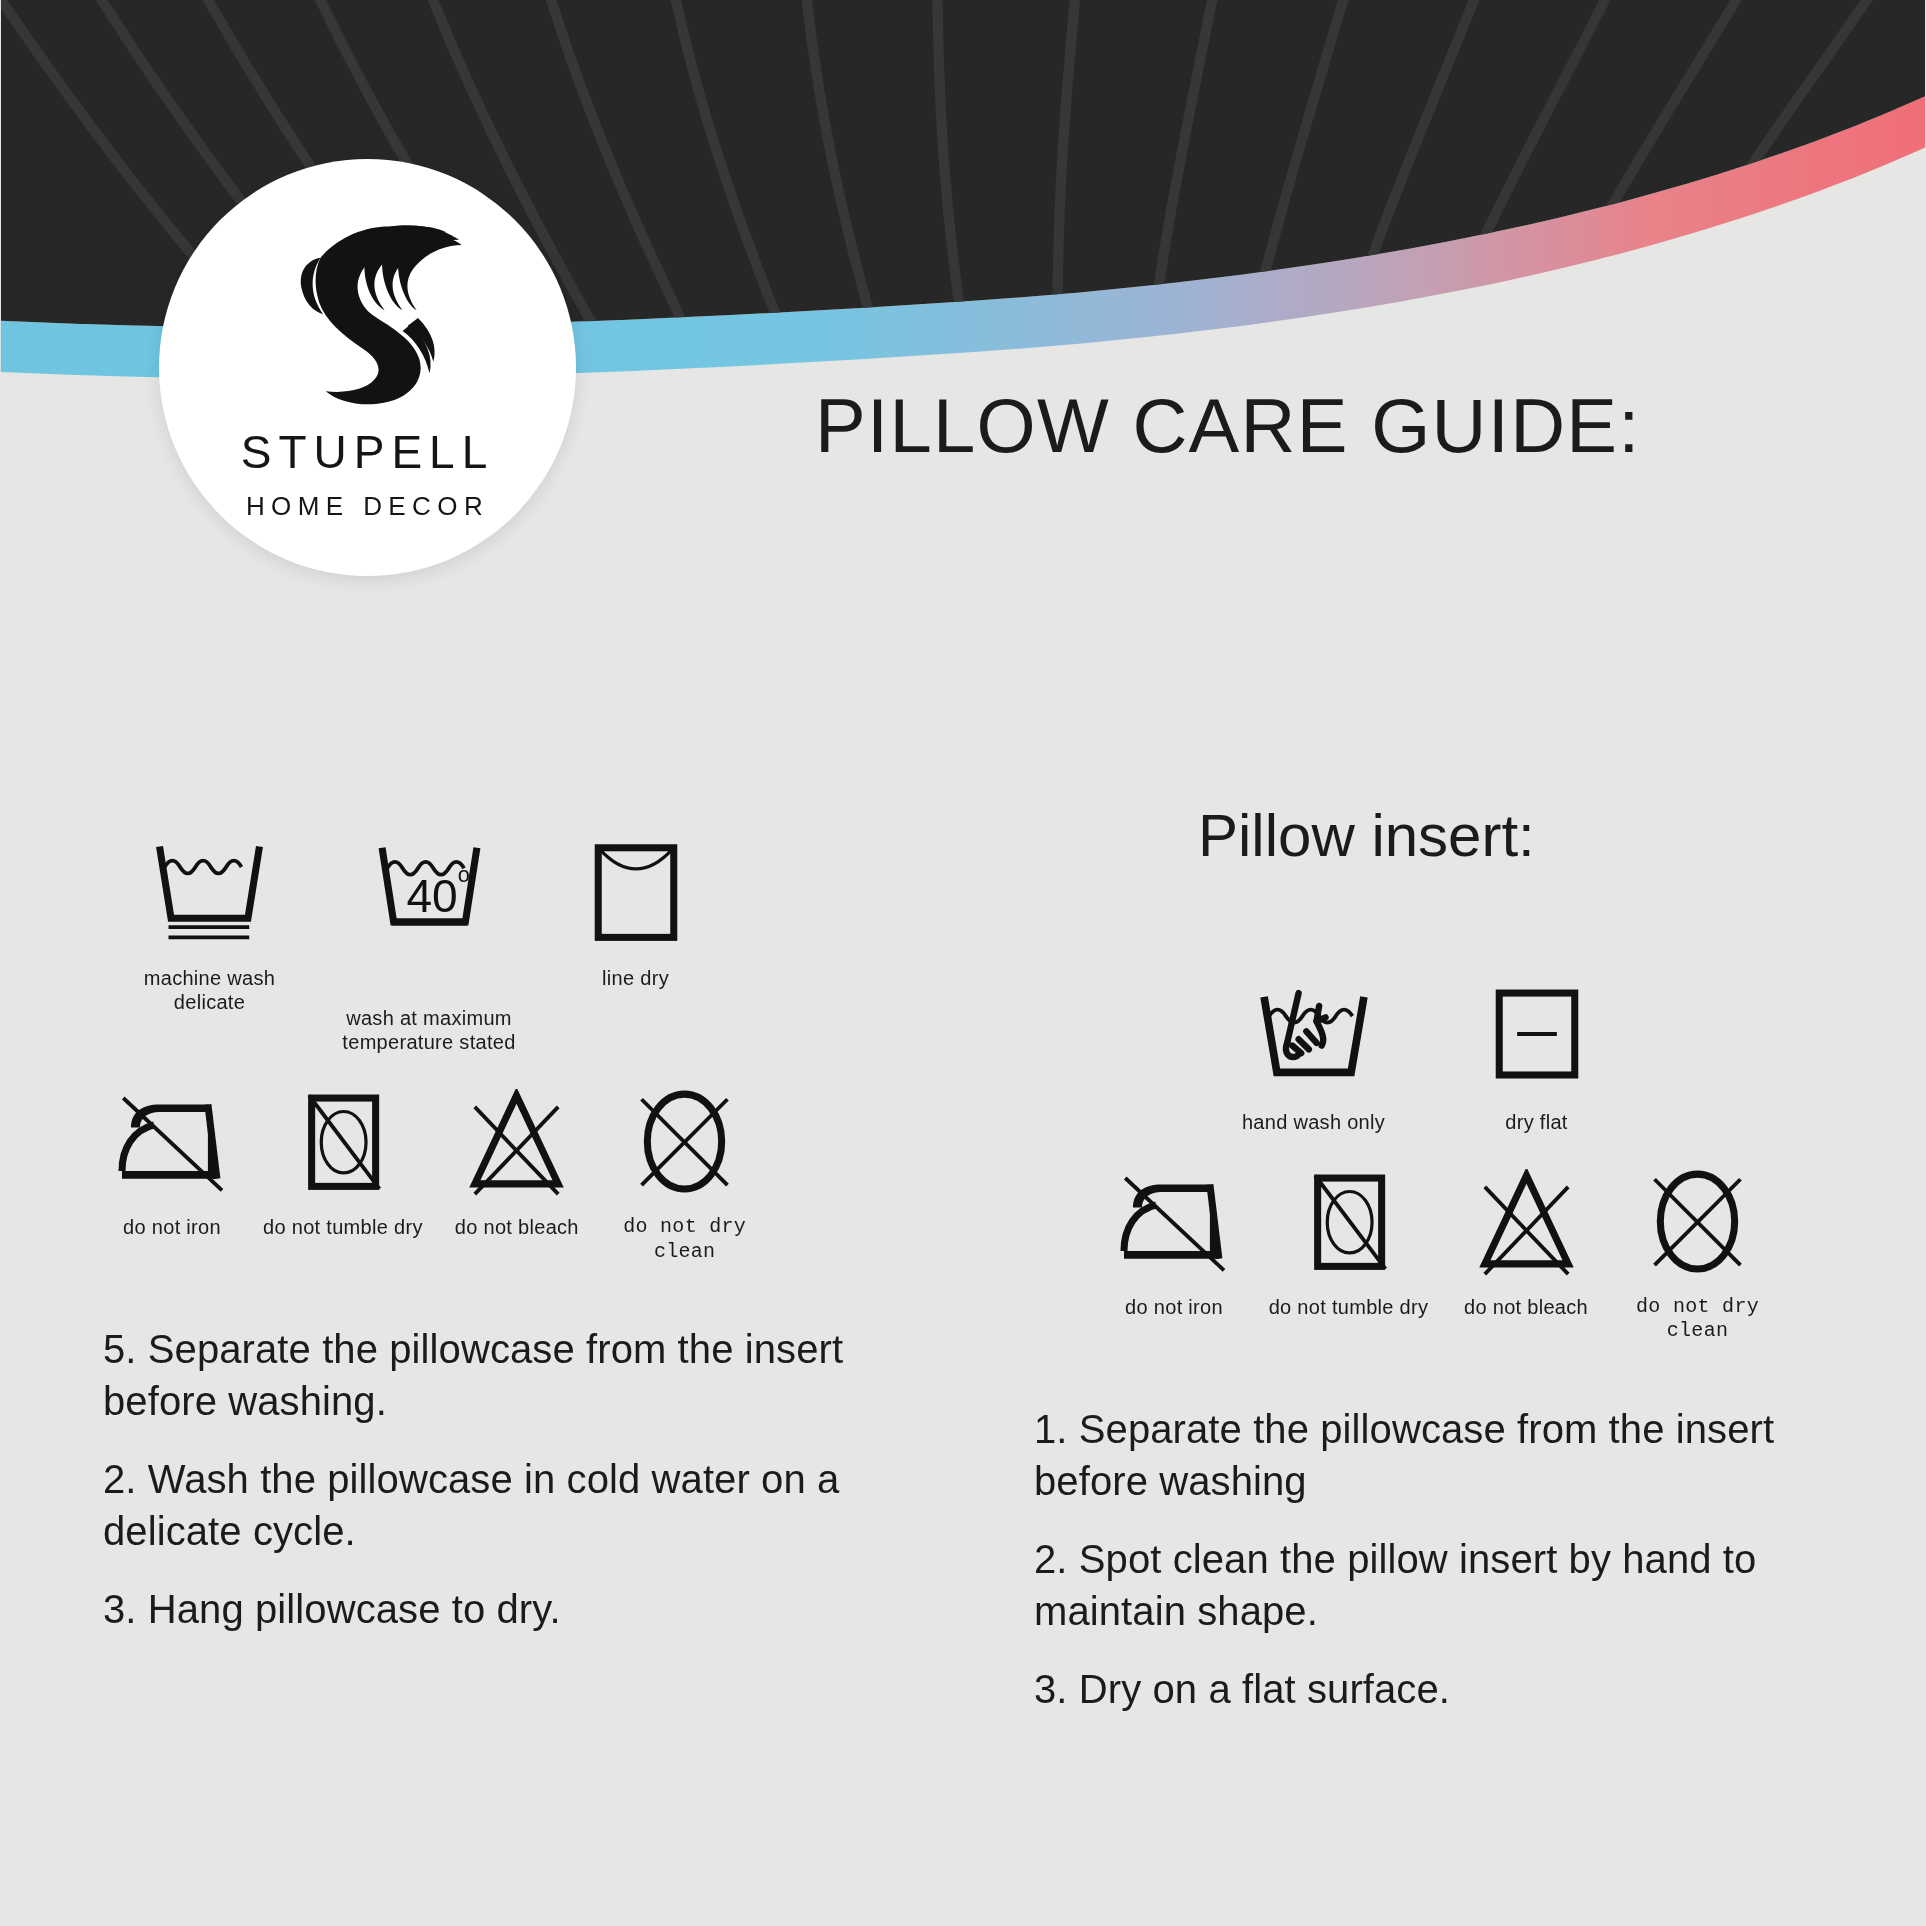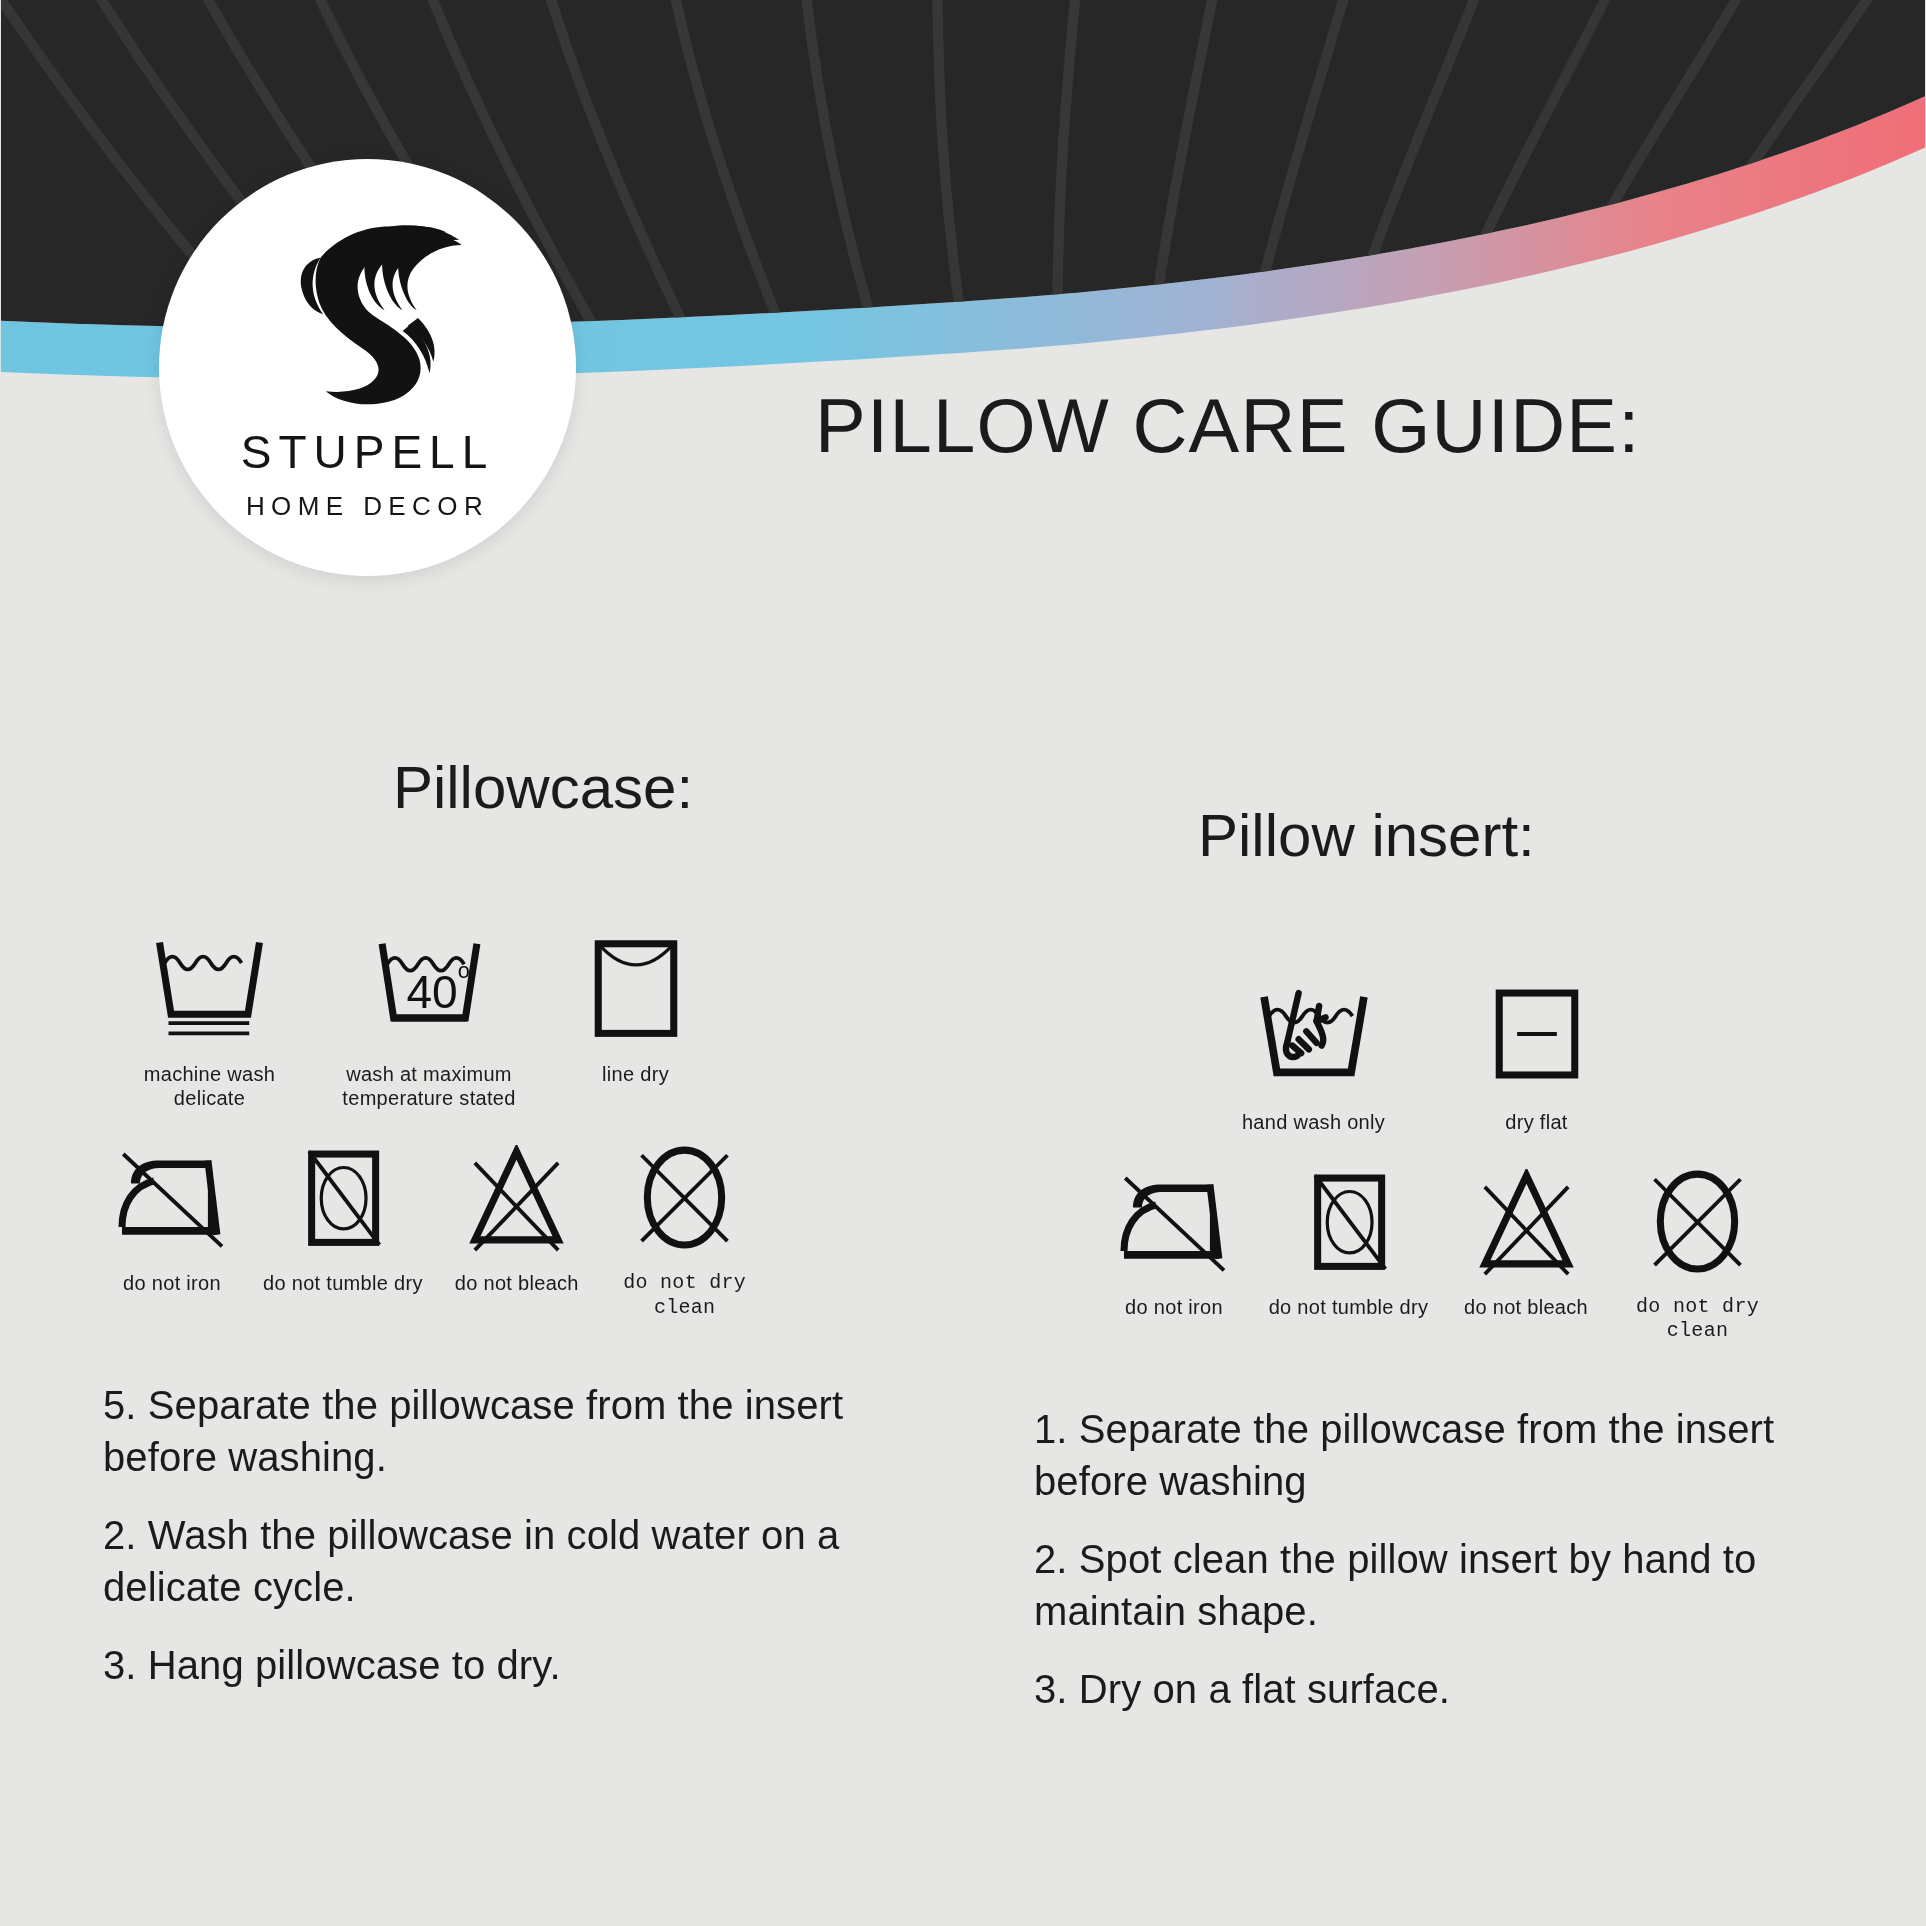--- a/index.html
+++ b/index.html
@@ -123,21 +123,21 @@
   .sym-label {
     margin-top: 16.7px;
     font-size: 20px;
     line-height: 1.22;
     color: #1b1b1b;
     text-align: center;
     letter-spacing: 0.3px;
     white-space: pre-line;
   }
   .w-a { width: 161px; }
-  .w-b { width: 186px; }
+  .w-b { width: 186px; gap: 40px; }
   .w-c { width: 135px; }
   .w-d { width: 138px; }
   .w-e { width: 173px; }
   .w-f { width: 144px; }
   .w-g { width: 161px; font-family: Liberation Mono, monospace; }
 
   
   .steps {
     margin-top: 59px;
   }
@@ -227,21 +227,20 @@
         <path d="M236,186 C262,210 272,238 266,262 C260,236 246,212 224,196 Z"></path>
       </g>
     </svg>
     <div id="logo-name" class="logo-word">STUPELL</div>
     <div id="logo-sub" class="logo-word">HOME DECOR</div>
   </div>
 
   <div id="page-title">PILLOW CARE GUIDE:</div>
 
   <div id="col-pillowcase" class="column">
-    <div class="col-heading">Pillowcase:</div>
 
     <div id="pc-row1" class="sym-row">
 
       <div class="sym-cell w-a">
         <div class="sym-art">
           <svg width="123" height="109" viewBox="0 0 192 170">
             <path d="M18,10 L36,122 L156,122 L174,10" fill="none" stroke="#111" stroke-width="11" stroke-linejoin="miter"></path>
             <path d="M26,42 q12,-20 24,0 t24,0 t24,0 t24,0 t24,0" fill="none" stroke="#111" stroke-width="6"></path>
             <line x1="32" y1="136" x2="158" y2="136" stroke="#111" stroke-width="6"></line>
             <line x1="32" y1="152" x2="158" y2="152" stroke="#111" stroke-width="6"></line>

